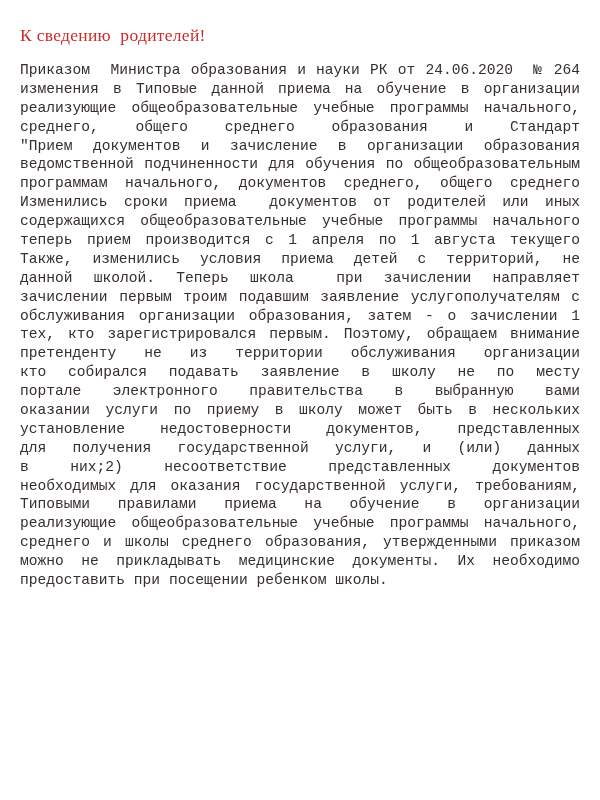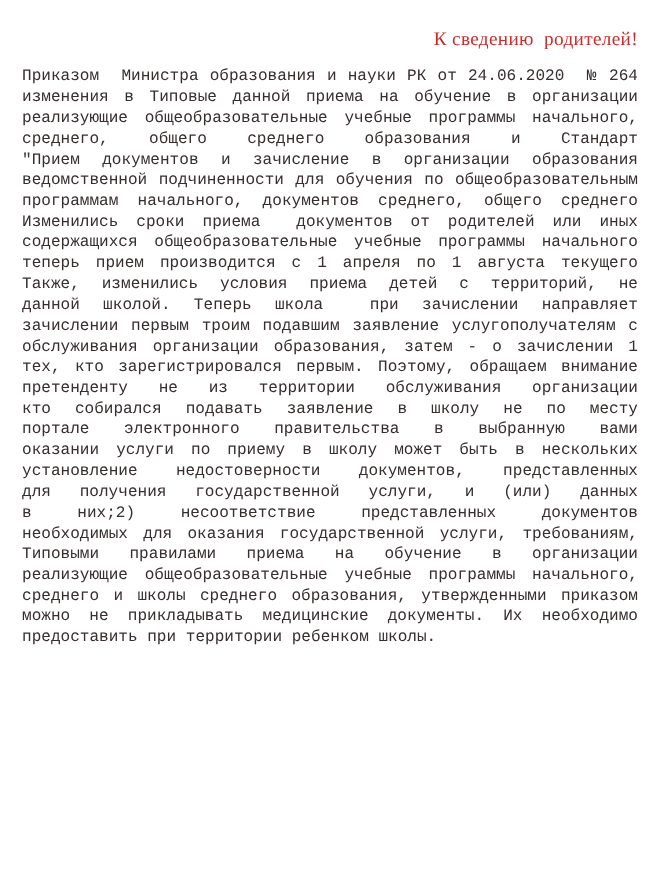--- a/index.html
+++ b/index.html
@@ -13,21 +13,21 @@
     background: var(--page-bg);
     font-family: "Liberation Serif", serif;
     overflow: hidden;
   }
   .page {
     width: 600px; height: 800px;
     background: var(--page-bg);
     padding: 24px 20px 0 20px;
   }
   .title {
-    text-align: right;
+    text-align: left;
     color: var(--title-color);
     font-size: 17.5px;
     font-weight: 400;
     line-height: 22px;
     margin-bottom: 15px;
     letter-spacing: 0.3px;
   }
   .notice-body {
     color: var(--body-color);
     font-size: 14.6px;
@@ -70,15 +70,15 @@
       <div class="line">портале электронного правительства в выбранную вами школу.&nbsp;&nbsp;&nbsp;&nbsp;&nbsp;&nbsp;&nbsp;&nbsp;&nbsp;&nbsp;&nbsp;&nbsp;&nbsp; Отказ в</div>
       <div class="line">оказании услуги по приему в школу может быть в нескольких случаях: 1)</div>
       <div class="line">установление недостоверности документов, представленных услугополучателем</div>
       <div class="line">для получения государственной услуги, и (или) данных (сведений), содержащихся</div>
       <div class="line">в них;2) несоответствие представленных документов услугополучателя,</div>
       <div class="line">необходимых для оказания государственной услуги, требованиям, установленным</div>
       <div class="line">Типовыми правилами приема на обучение в организации образования,</div>
       <div class="line">реализующие общеобразовательные учебные программы начального, основного</div>
       <div class="line">среднего и школы среднего образования, утвержденными приказом Министра</div>
       <div class="line">можно не прикладывать медицинские документы. Их необходимо будет</div>
-      <div class="line last">предоставить при территории ребенком школы.</div>
+      <div class="line last">предоставить при посещении ребенком школы.</div>
     </div>
 </div>
 
 </body></html>

